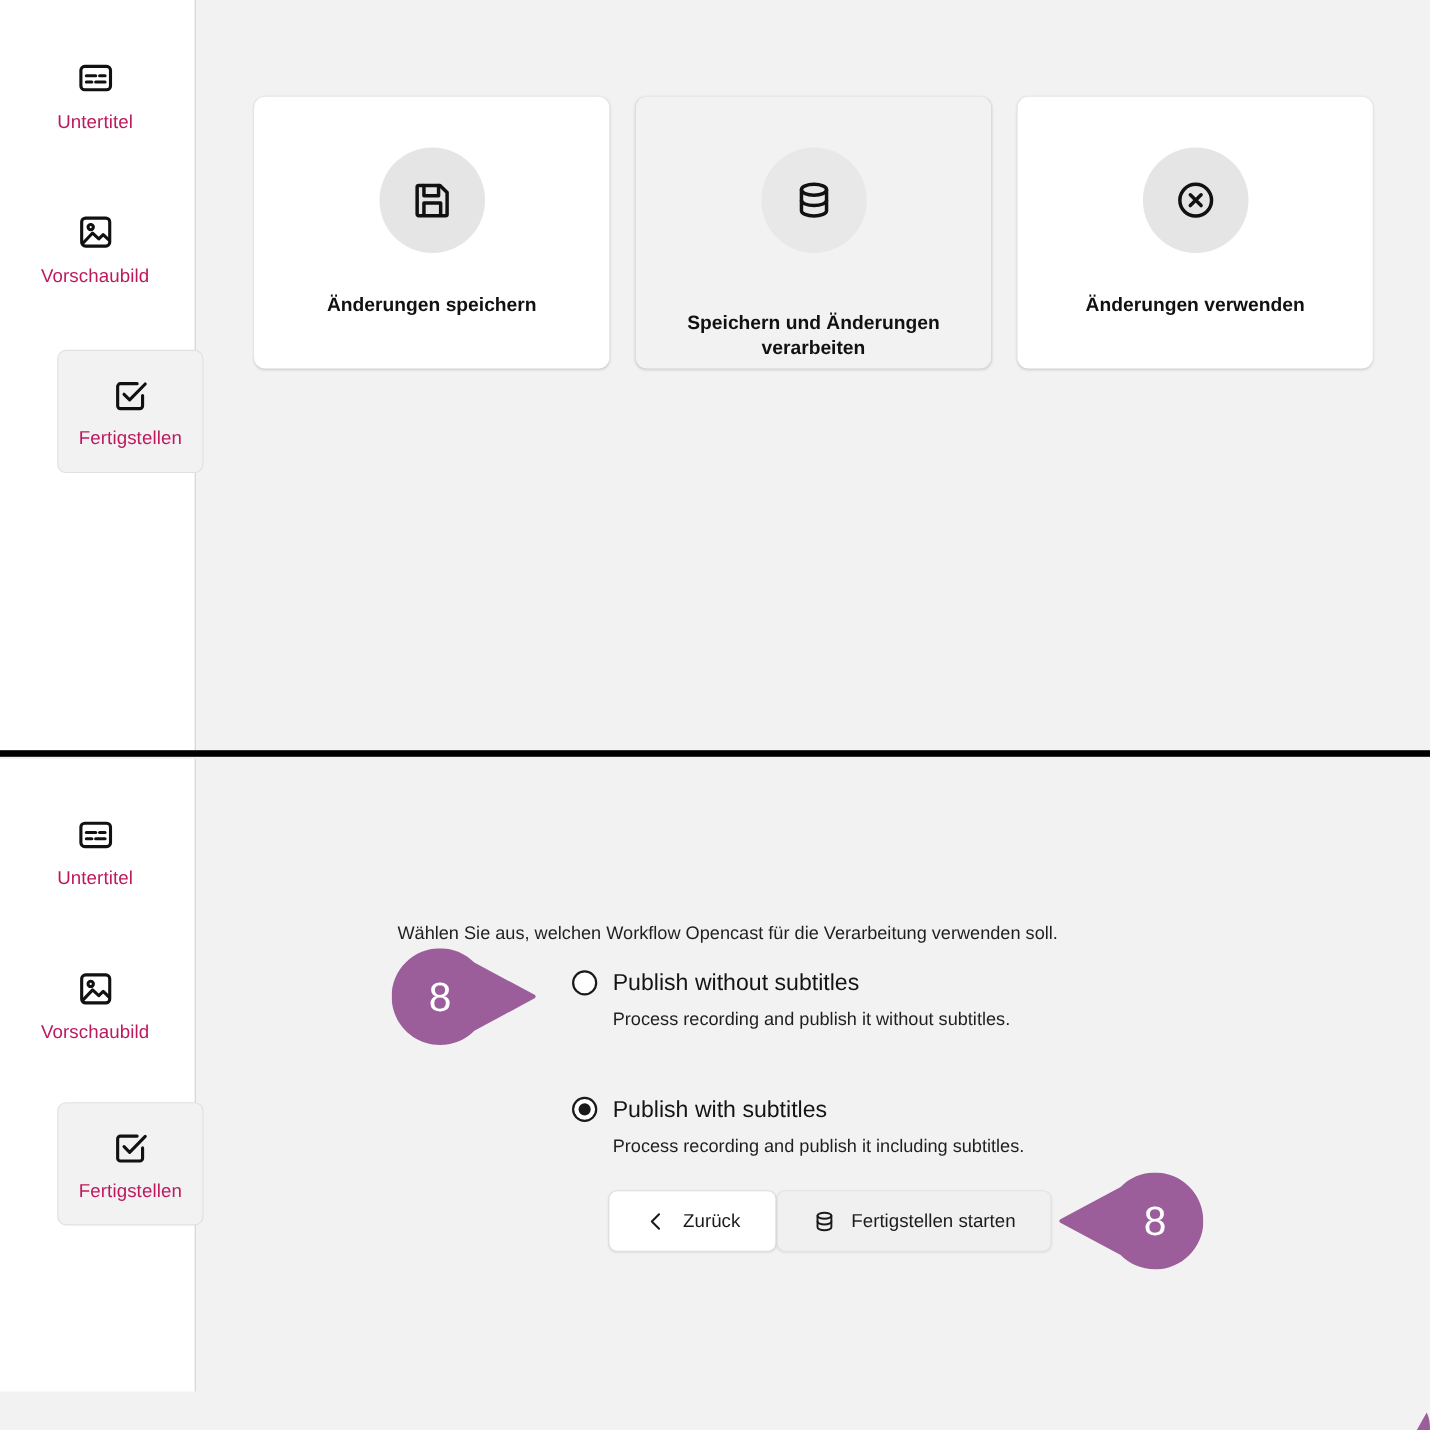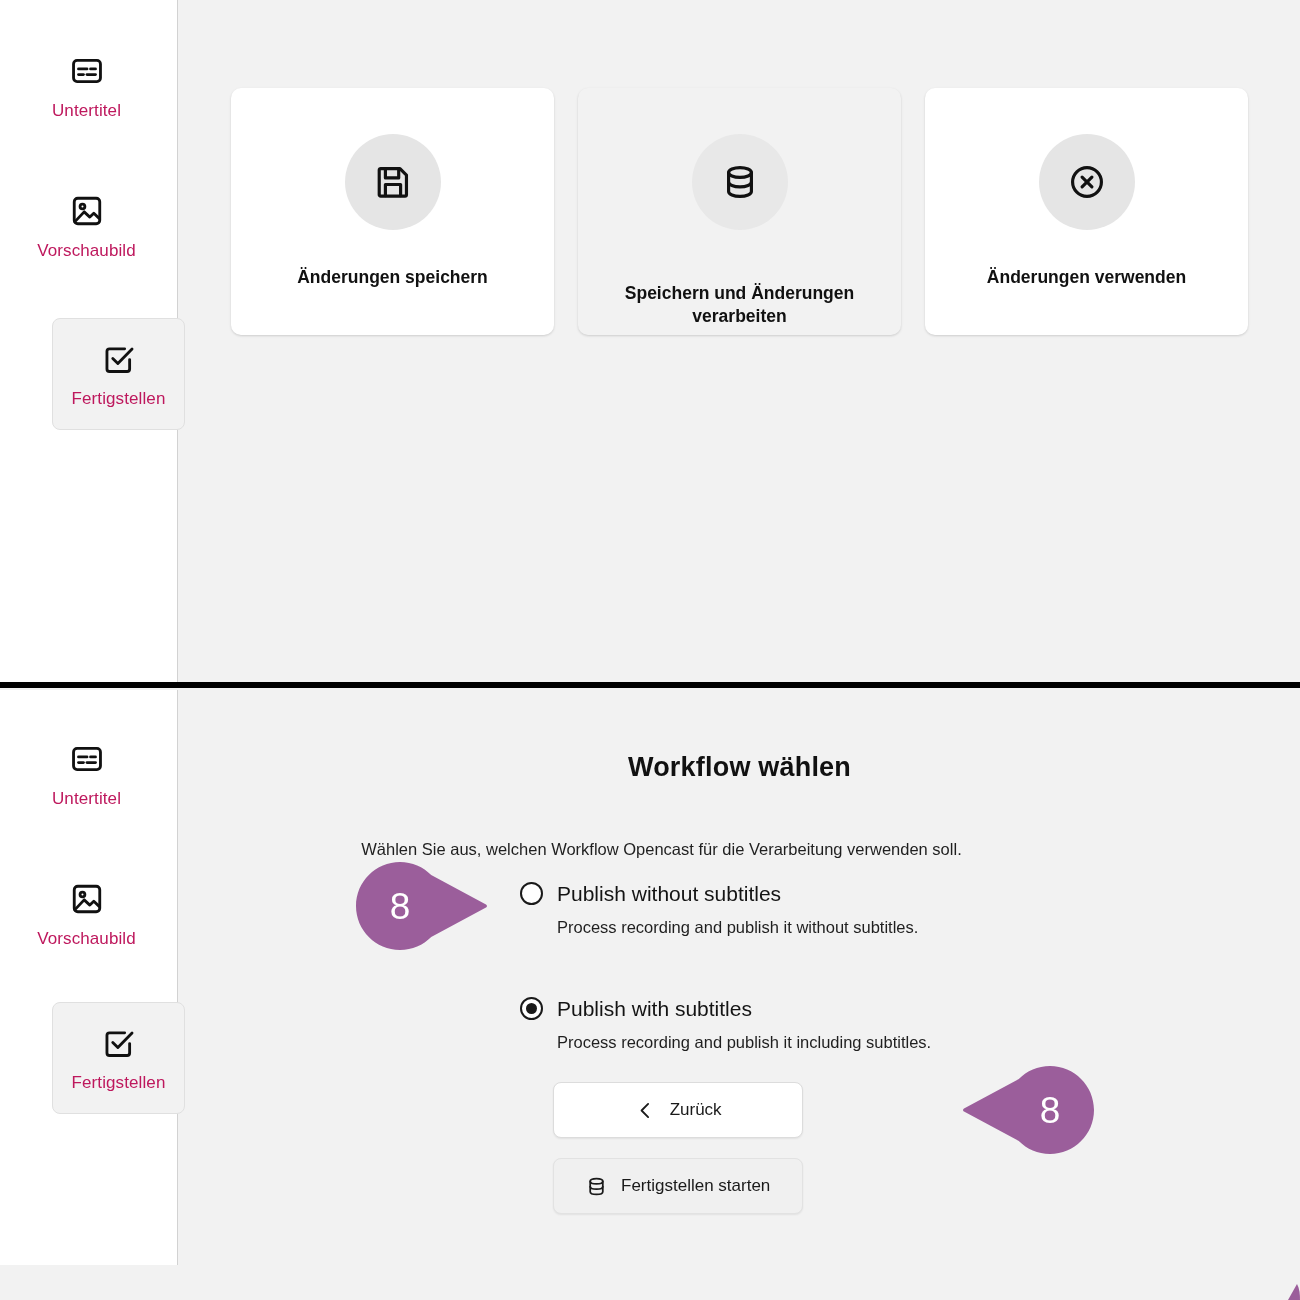--- a/index.html
+++ b/index.html
@@ -187,22 +187,20 @@
     margin: 13px 0 0 37px;
     font-size: 16.5px;
     color: #1f1f1f;
   }
 
   
   .wf-buttons {
     position: absolute;
     left: 374px; top: 392px;
     display: flex;
-    gap: 20px;
-    flex-direction: column;
   }
   .btn {
     height: 56px;
     border-radius: 8px;
     border: 1px solid #dcdcdc;
     background: #ffffff;
     display: flex;
     align-items: center;
     justify-content: center;
     gap: 14px;
@@ -377,21 +375,20 @@
             <path d="M19.5 12.4 V19 a1.8 1.8 0 0 1 -1.8 1.8 H5.3 A1.8 1.8 0 0 1 3.5 19 V6.6 A1.8 1.8 0 0 1 5.3 4.8 H16"></path>
             <path d="M7.6 11.6 L11.2 15.2 L21.2 5"></path>
           </svg>
         </span>
         <span class="nav-label">Fertigstellen</span>
       </div>
     </nav>
 
     <div class="content">
 
-      <h1 class="wf-title">Workflow wählen</h1>
       <p class="wf-desc">Wählen Sie aus, welchen Workflow Opencast für die Verarbeitung verwenden soll.</p>
 
       <div class="wf-options">
 
         <div class="wf-option">
           <label class="wf-row">
             <span class="radio"></span>
             <span class="wf-opt-label">Publish without subtitles</span>
           </label>
           <div class="wf-opt-desc">Process recording and publish it without subtitles.</div>

